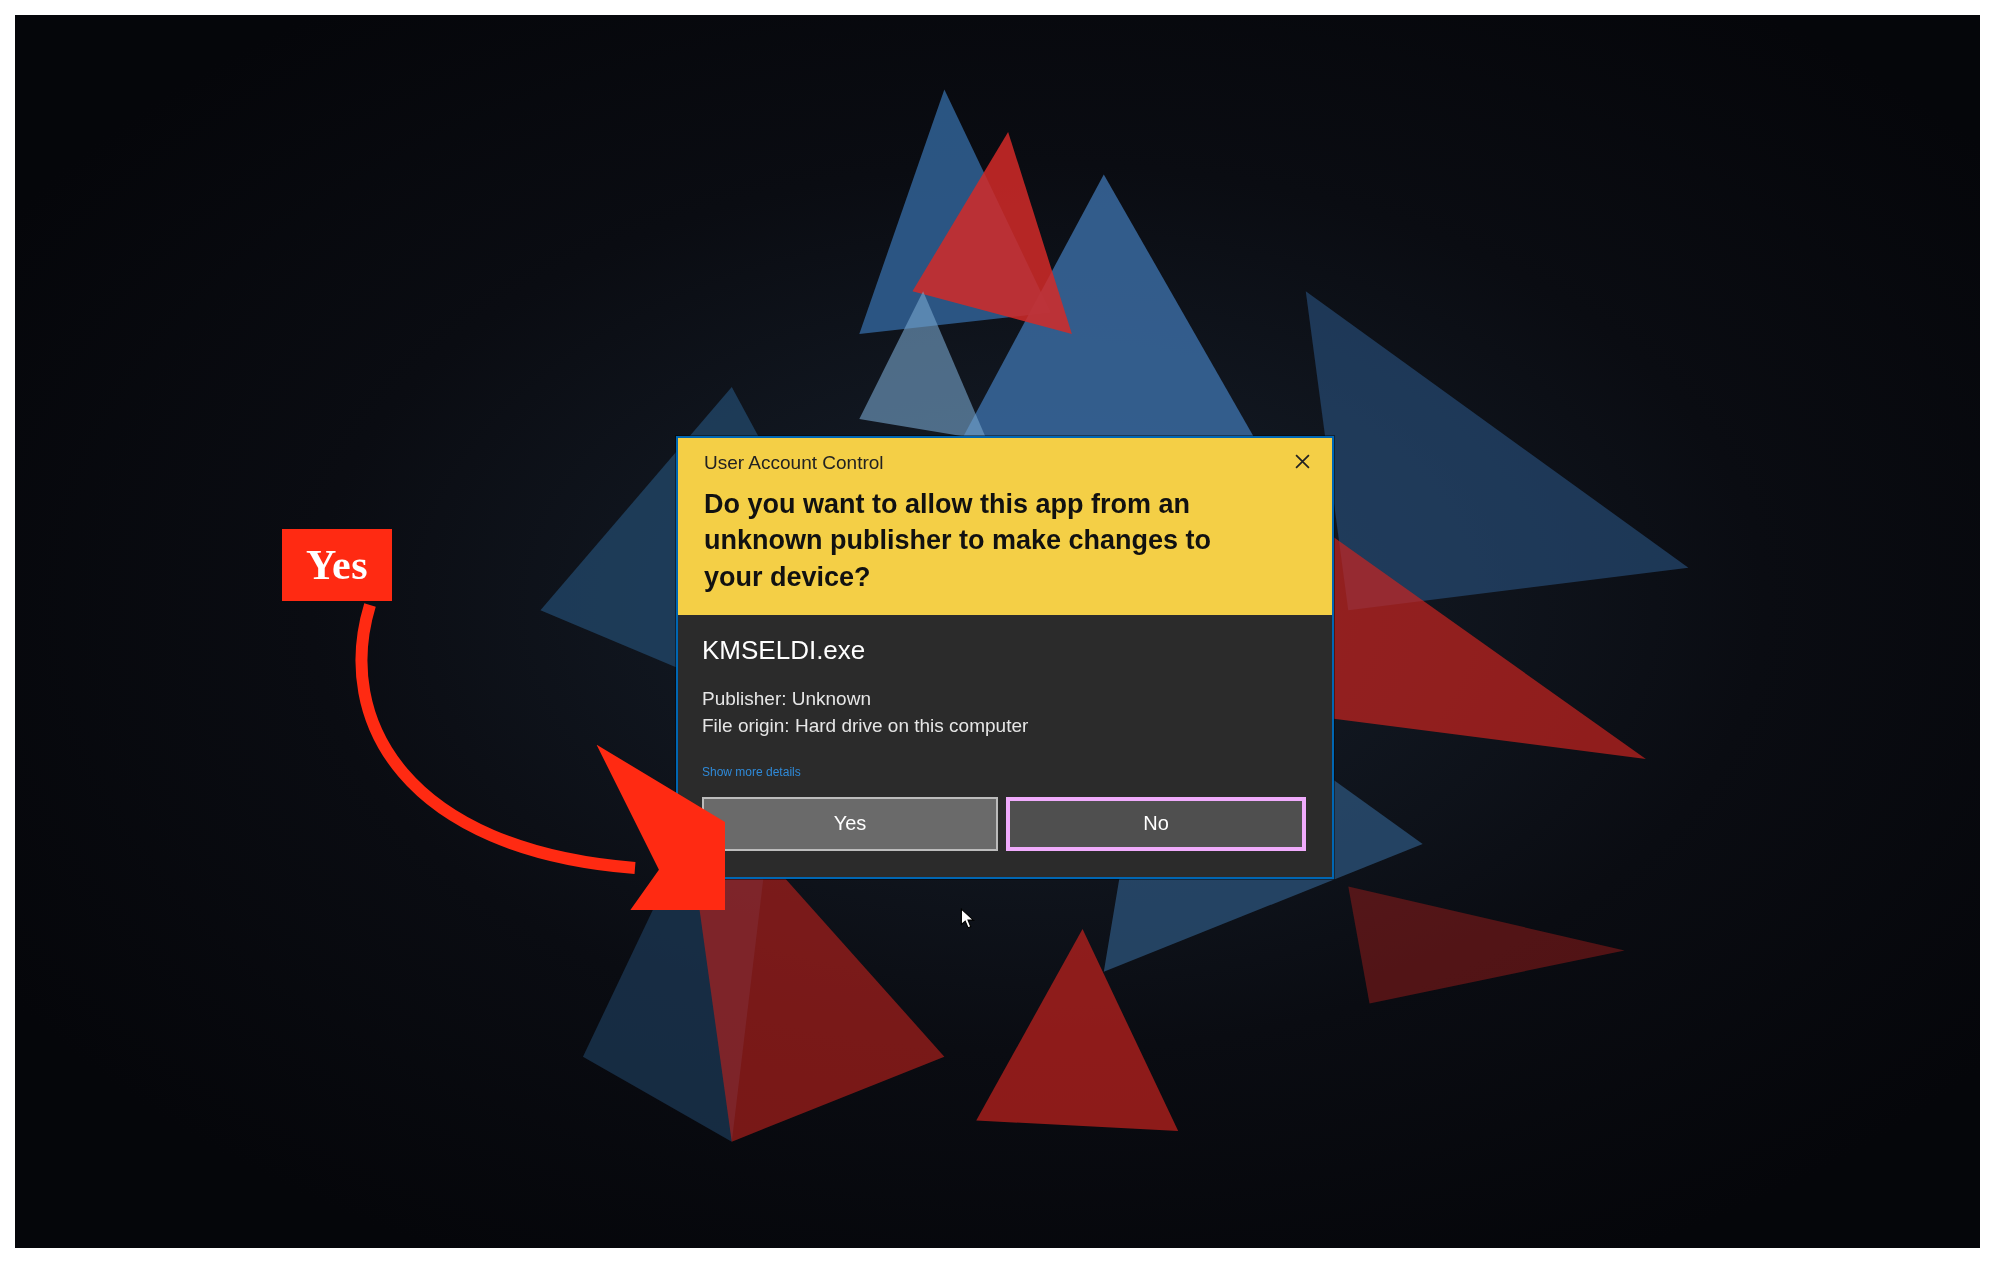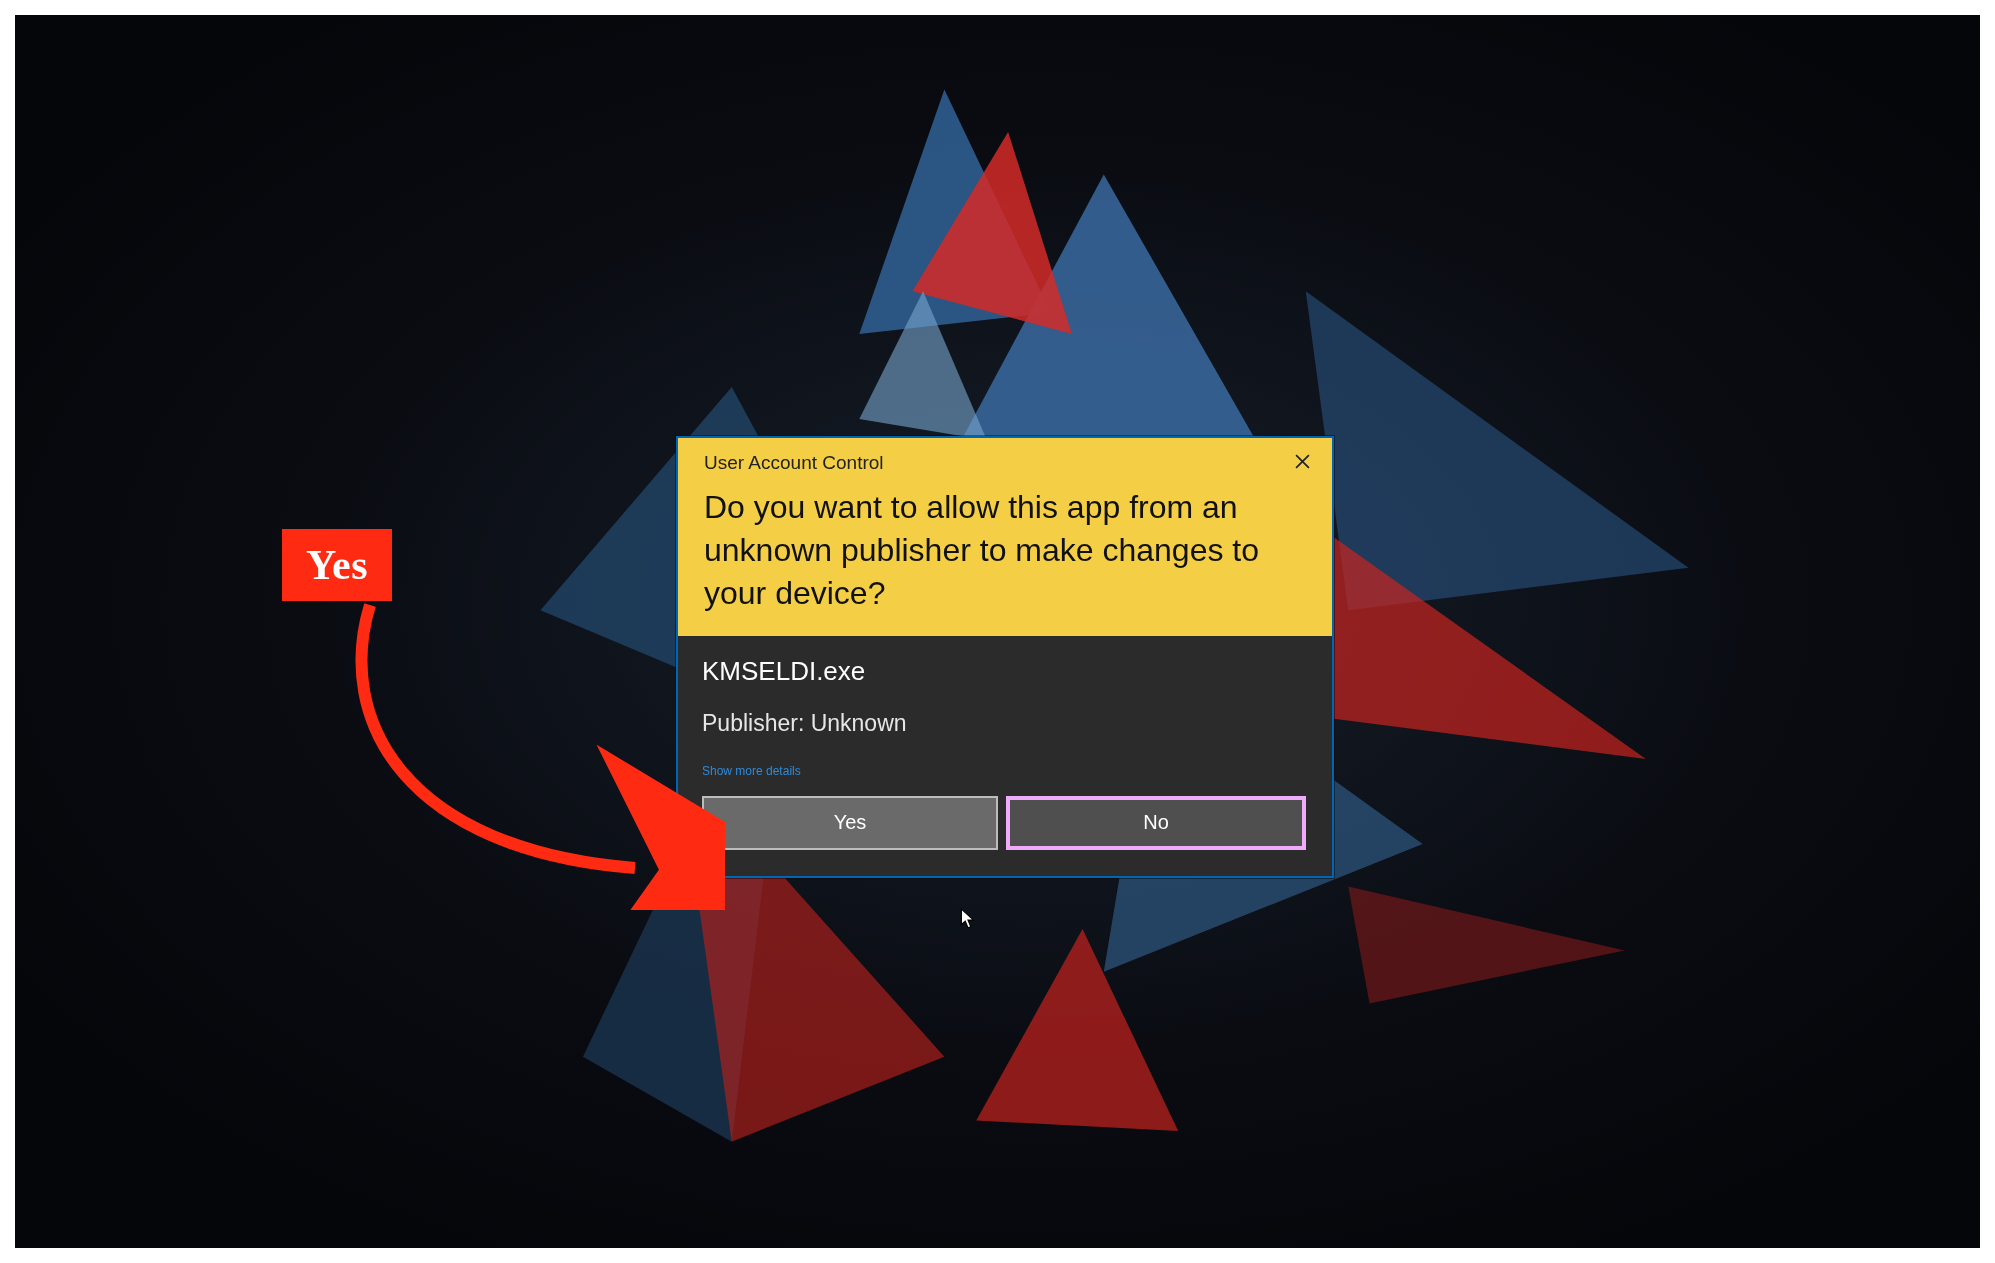--- a/index.html
+++ b/index.html
@@ -45,39 +45,39 @@
     position: absolute;
     right: 10px;
     top: 10px;
     width: 40px; height: 30px;
     display: flex; align-items: center; justify-content: center;
     color: #222;
     cursor: pointer;
   }
   .uac-close svg { width: 15px; height: 15px; }
   .uac-question {
-    font-size: 32px;
+    font-size: 27px;
     line-height: 1.35;
     color: #111;
-    font-weight: 400;
+    font-weight: 700;
     max-width: 570px;
   }
   .uac-body {
     background: #2b2b2b;
     padding: 20px 26px 26px 24px;
     color: #fff;
   }
   .uac-app {
     font-size: 26px;
     font-weight: 400;
     color: #fff;
     margin-bottom: 20px;
   }
   .uac-meta {
-    font-size: 23px;
+    font-size: 19px;
     color: #e6e6e6;
     line-height: 1.4;
     margin-bottom: 22px;
   }
   .uac-link {
     color: #2f8ad8;
     font-size: 12px;
     text-decoration: none;
     cursor: pointer;
     display: inline-block;
@@ -174,20 +174,21 @@
               <path d="M1 1 L13 13 M13 1 L1 13" stroke="#222" stroke-width="1.6" fill="none"></path>
             </svg>
         </span>
       </div>
       <div class="uac-question">Do you want to allow this app from an unknown publisher to make changes to your device?</div>
     </div>
     <div class="uac-body">
       <div class="uac-app">KMSELDI.exe</div>
       <div class="uac-meta">
         <div>Publisher: Unknown</div>
+        <div>File origin: Hard drive on this computer</div>
       </div>
       <a class="uac-link">Show more details</a>
       <div class="uac-buttons">
         <button class="uac-btn primary">Yes</button>
         <button class="uac-btn">No</button>
       </div>
     </div>
   </div>
 
   <div class="cursor-icon">

